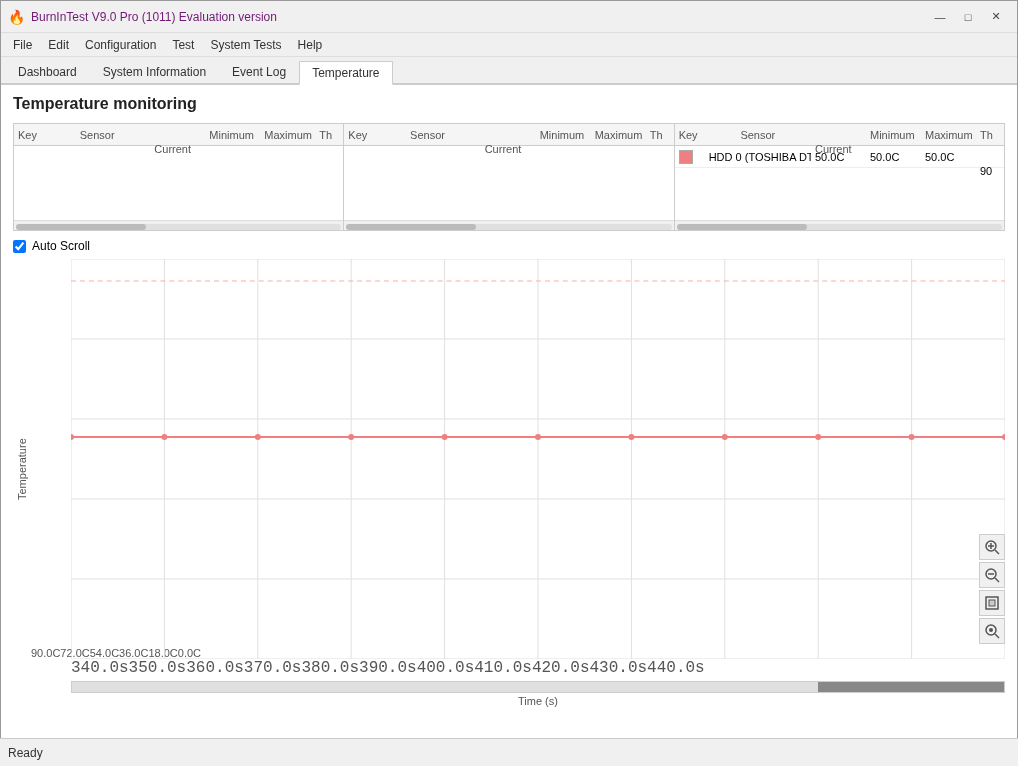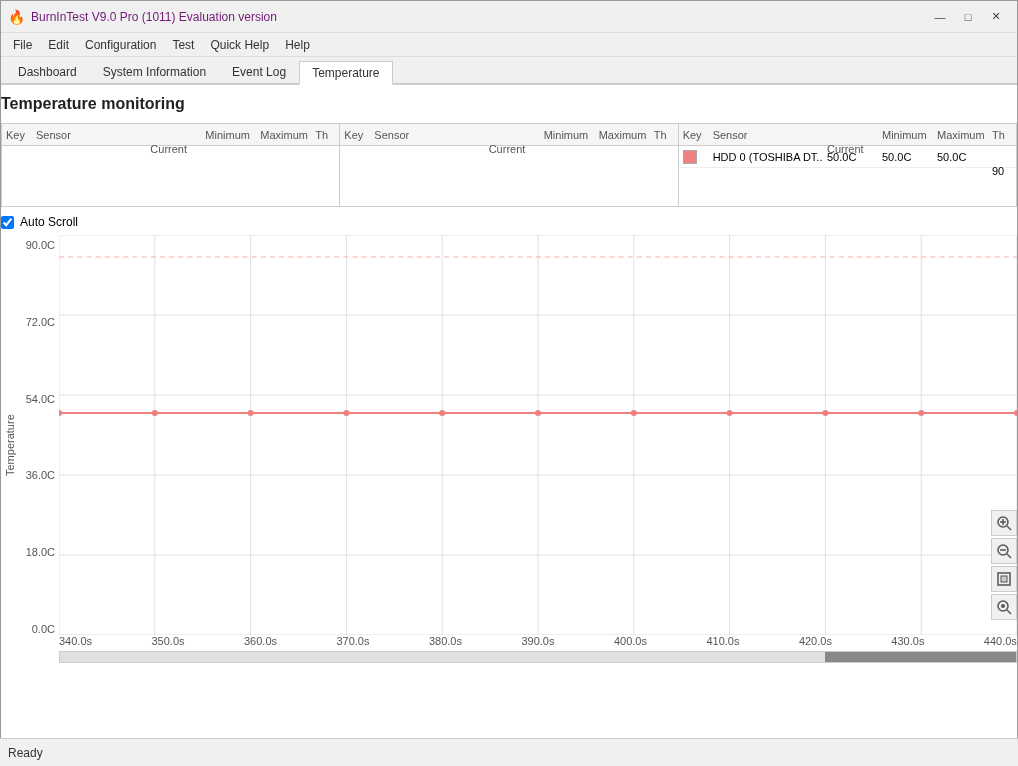--- a/index.html
+++ b/index.html
@@ -96,34 +96,34 @@
       background: white;
       border-color: #ccc;
       border-bottom: 1px solid white;
       margin-bottom: -2px;
       z-index: 1;
       position: relative;
     }
     
     #main-content {
       background: white;
-      padding: 10px 0;
+      padding: 10px 12px;
       height: calc(766px - 32px - 24px - 28px - 28px);
     }
     #page-title {
       font-size: 16px;
       font-weight: bold;
       color: #222;
       margin-bottom: 10px;
     }
     
     #tables-area {
       display: flex;
       border: 1px solid #ccc;
-      height: 84px;
+      height: 108px;
       margin-bottom: 8px;
     }
     .sensor-table {
       flex: 1;
       border-right: 1px solid #ccc;
       overflow: hidden;
     }
     .sensor-table:last-child { border-right: none; }
     .table-header {
       display: flex;
@@ -133,21 +133,21 @@
       align-items: center;
     }
     .th-cell {
       font-size: 11px;
       color: #555;
       padding: 0 4px;
       white-space: nowrap;
       overflow: hidden;
     }
     .th-key { width: 30px; }
-    .th-sensor { flex: 1; }
+    .th-sensor { flex: 1; text-align: center; }
     .th-current { width: 55px; margin-top: 28px; }
     .th-minimum { width: 55px; }
     .th-maximum { width: 55px; }
     .th-threshold { width: 28px; }
     .table-body {
       overflow: hidden;
       height: calc(108px - 22px - 12px);
     }
     .table-row-data {
       display: flex;
@@ -220,39 +220,39 @@
       font-size: 11px;
       color: #555;
       display: flex;
       align-items: center;
       justify-content: center;
       width: 18px;
     }
     #y-axis {
       width: 40px;
       display: flex;
-      flex-direction: column;
+      flex-direction: row;
       justify-content: space-between;
       align-items: flex-end;
       padding: 4px 4px 20px 0;
     }
     .y-label {
       font-size: 11px;
       color: #555;
     }
     #chart-svg-area {
       flex: 1;
       position: relative;
     }
     #x-axis {
       display: flex;
-      justify-content: space-between;
       padding: 2px 0 0 0;
-      font-size: 11px;
+      font-size: 16px;
       color: #555;
+      font-family: Liberation Mono, monospace;
     }
     #x-axis-label {
       text-align: center;
       font-size: 11px;
       color: #555;
       margin-top: 2px;
     }
     
     #zoom-buttons {
       position: absolute;
@@ -303,21 +303,21 @@
     <button class="win-btn">□</button>
     <button class="win-btn close">✕</button>
   </div>
 </div>
 
 <div id="menu-bar">
   <div class="menu-item">File</div>
   <div class="menu-item">Edit</div>
   <div class="menu-item">Configuration</div>
   <div class="menu-item">Test</div>
-  <div class="menu-item">Quick Help</div>
+  <div class="menu-item">System Tests</div>
   <div class="menu-item">Help</div>
 </div>
 
 <div id="tab-bar">
   <div class="tab">Dashboard</div>
   <div class="tab">System Information</div>
   <div class="tab">Event Log</div>
   <div class="tab active">Temperature</div>
 </div>
 
@@ -457,20 +457,21 @@
           <span class="x-label">400.0s</span>
           <span class="x-label">410.0s</span>
           <span class="x-label">420.0s</span>
           <span class="x-label">430.0s</span>
           <span class="x-label">440.0s</span>
         </div>
 
         <div style="height:12px; background:#e0e0e0; margin-top:4px; position:relative; border:1px solid #ccc;">
           <div style="width:20%; height:100%; background:#888; position:absolute; right:0; top:0;"></div>
         </div>
+        <div id="x-axis-label">Time (s)</div>
 
         <div id="zoom-buttons">
           <button class="zoom-btn" title="Zoom In">
             <svg width="16" height="16" viewBox="0 0 16 16">
               <circle cx="7" cy="7" r="5" fill="none" stroke="#555" stroke-width="1.5"></circle>
               <line x1="11" y1="11" x2="15" y2="15" stroke="#555" stroke-width="1.5"></line>
               <line x1="7" y1="4" x2="7" y2="10" stroke="#555" stroke-width="1.5"></line>
               <line x1="4" y1="7" x2="10" y2="7" stroke="#555" stroke-width="1.5"></line>
             </svg>
           </button>

